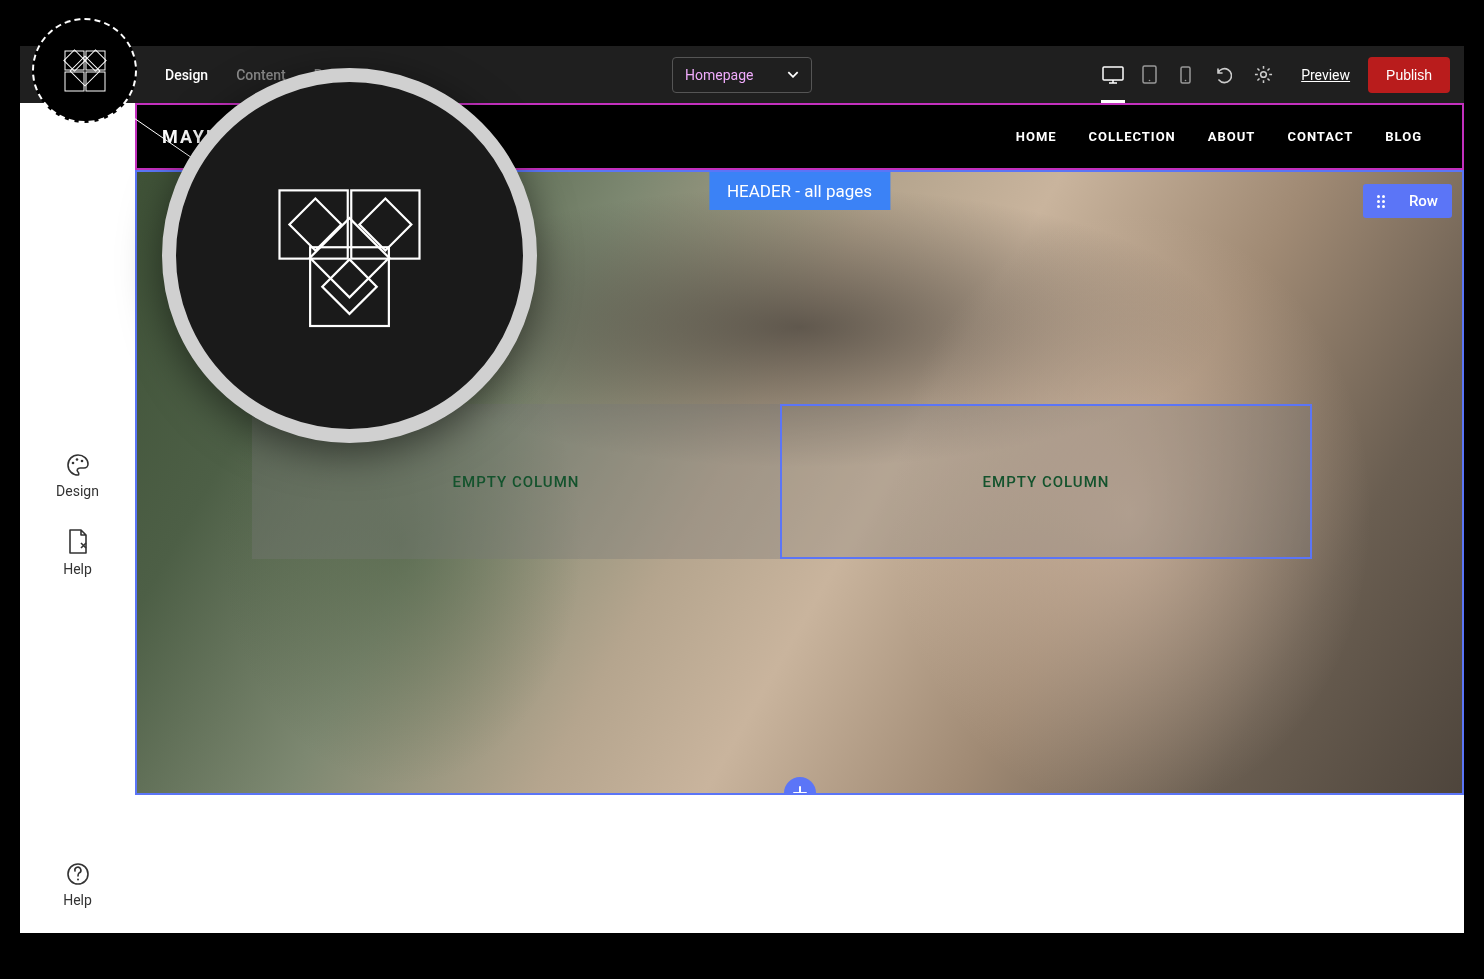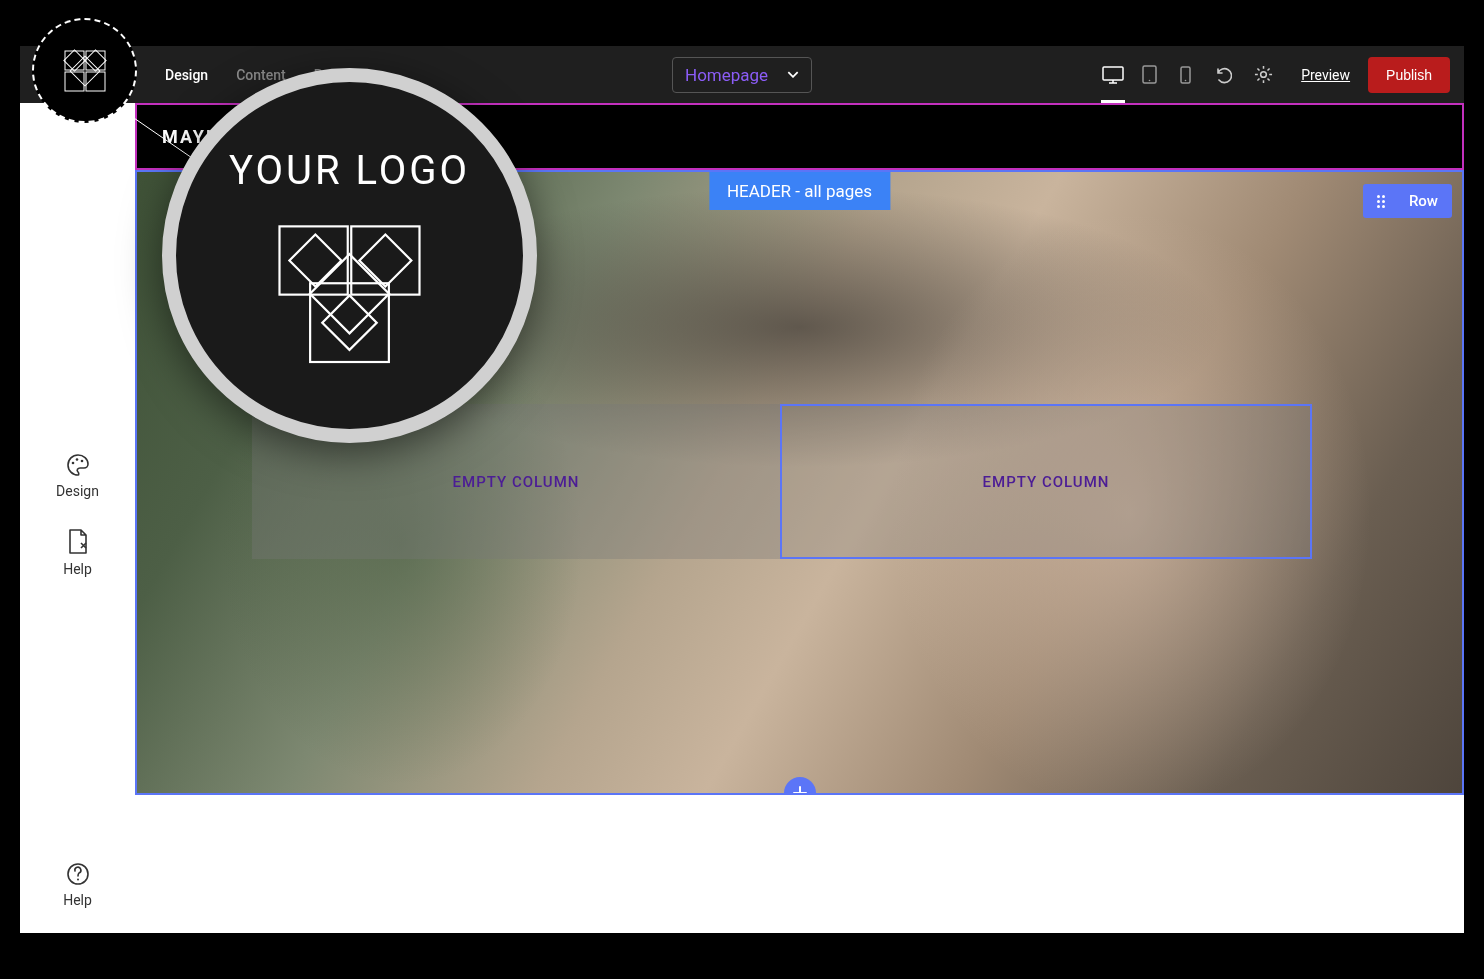--- a/index.html
+++ b/index.html
@@ -61,22 +61,22 @@
     .page-select {
       background: #1f1f1f;
       border: 1px solid #555;
       border-radius: 4px;
       height: 36px;
       width: 140px;
       display: flex;
       align-items: center;
       justify-content: space-between;
       padding: 0 12px;
-      color: #8b5cf6;
-      font-size: 17px;
+      color: #f0abfc;
+      font-size: 14px;
       cursor: pointer;
     }
     .topbar-right {
       margin-left: auto;
       display: flex;
       align-items: center;
       gap: 0;
     }
     .device-group {
       display: flex;
@@ -235,21 +235,21 @@
       display: flex;
       gap: 0;
       z-index: 10;
     }
     .empty-col {
       flex: 1;
       display: flex;
       align-items: center;
       justify-content: center;
       background: rgba(120,120,120,0.35);
-      color: #4c1d95;
+      color: #14532d;
       font-size: 15px;
       font-weight: 500;
       letter-spacing: 1px;
     }
     .empty-col.selected {
       border: 2px solid #5b75f7;
       background: rgba(120,120,120,0.25);
     }
     .row-badge {
       position: absolute;
@@ -433,20 +433,27 @@
             <path d="M9 9 A3 3 0 1 1 13 11 C12 12 12 12 12 14" stroke="#333" stroke-width="1.6" fill="none" stroke-linecap="round"></path>
             <circle cx="12" cy="17.5" r="1" fill="#333"></circle>
           </svg>
         <span class="sidebar-item-label">Help</span>
       </div>
     </div>
 
     <div class="canvas">
       <div class="site-header">
         <div class="site-brand">MAYLI</div>
+        <div class="site-nav">
+          <span class="site-nav-item">HOME</span>
+          <span class="site-nav-item">COLLECTION</span>
+          <span class="site-nav-item">ABOUT</span>
+          <span class="site-nav-item">CONTACT</span>
+          <span class="site-nav-item">BLOG</span>
+        </div>
       </div>
       <div class="header-badge">HEADER - all pages</div>
       <div class="hero">
         <div class="hero-bg"></div>
         <div class="row-badge">
           <div class="drag-handle-dots">
             <span></span>
               <span></span>
               <span></span>
               <span></span>
@@ -477,21 +484,20 @@
     <rect x="52" y="52" width="38" height="38"></rect>
     <rect x="29" y="29" width="42" height="42" transform="rotate(45 50 50)"></rect>
     <rect x="14" y="14" width="30" height="30" transform="rotate(45 29 29)"></rect>
     <rect x="56" y="14" width="30" height="30" transform="rotate(45 71 29)"></rect>
   </svg>
 </div>
 <svg class="callout-line" viewBox="0 0 100 65">
   <line x1="0" y1="0" x2="80" y2="55" stroke="#fff" stroke-width="1"></line>
 </svg>
 <div class="logo-zoom">
-  <div class="logo-zoom-text">YOUR LOGO</div>
   <svg viewBox="0 0 200 170" stroke="#fff" stroke-width="2.5" fill="none">
     <rect x="20" y="10" width="78" height="78"></rect>
     <rect x="102" y="10" width="78" height="78"></rect>
     <rect x="55" y="75" width="90" height="90"></rect>
     <rect x="40" y="28" width="42" height="42" transform="rotate(45 61 49)"></rect>
     <rect x="120" y="28" width="42" height="42" transform="rotate(45 141 49)"></rect>
     <rect x="68" y="55" width="64" height="64" transform="rotate(45 100 87)"></rect>
     <rect x="78" y="98" width="44" height="44" transform="rotate(45 100 120)"></rect>
   </svg>
 </div>

